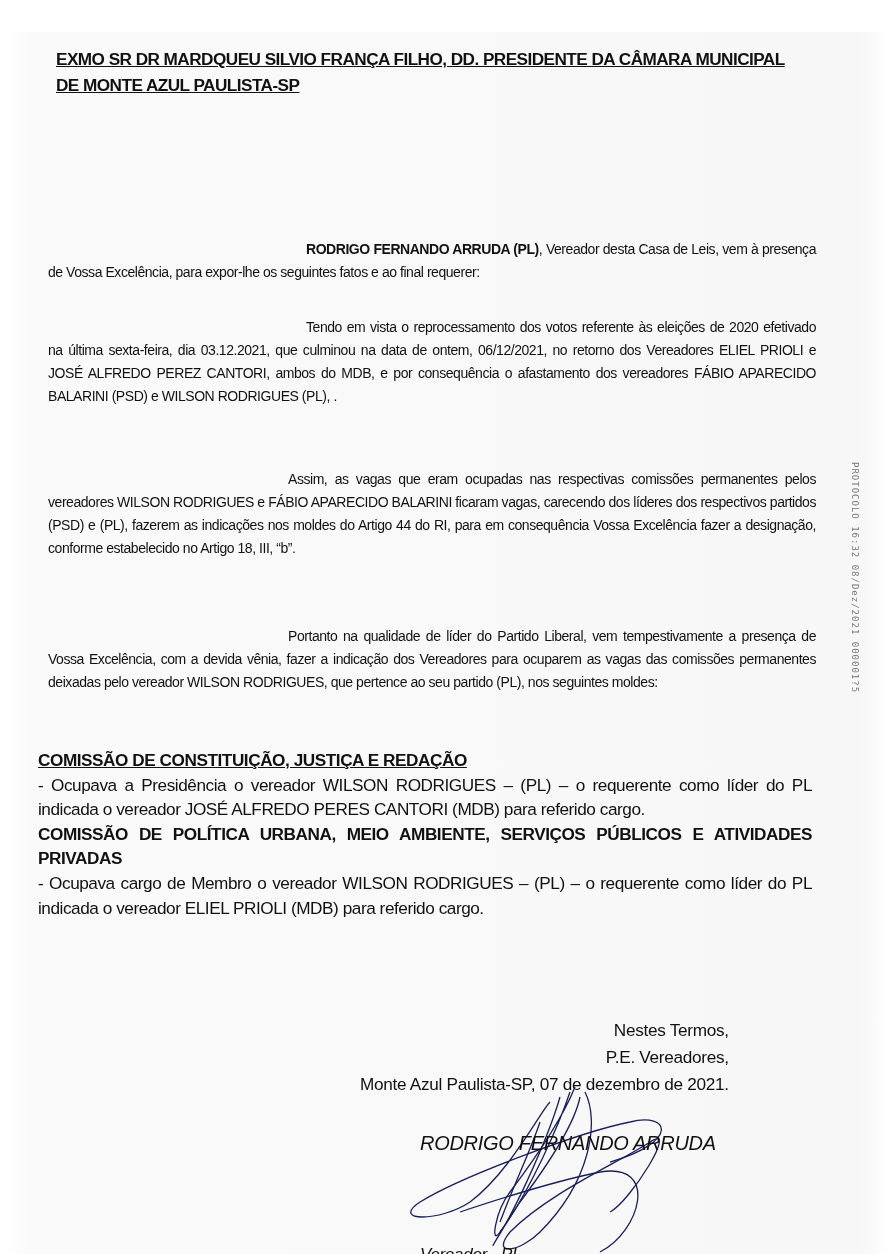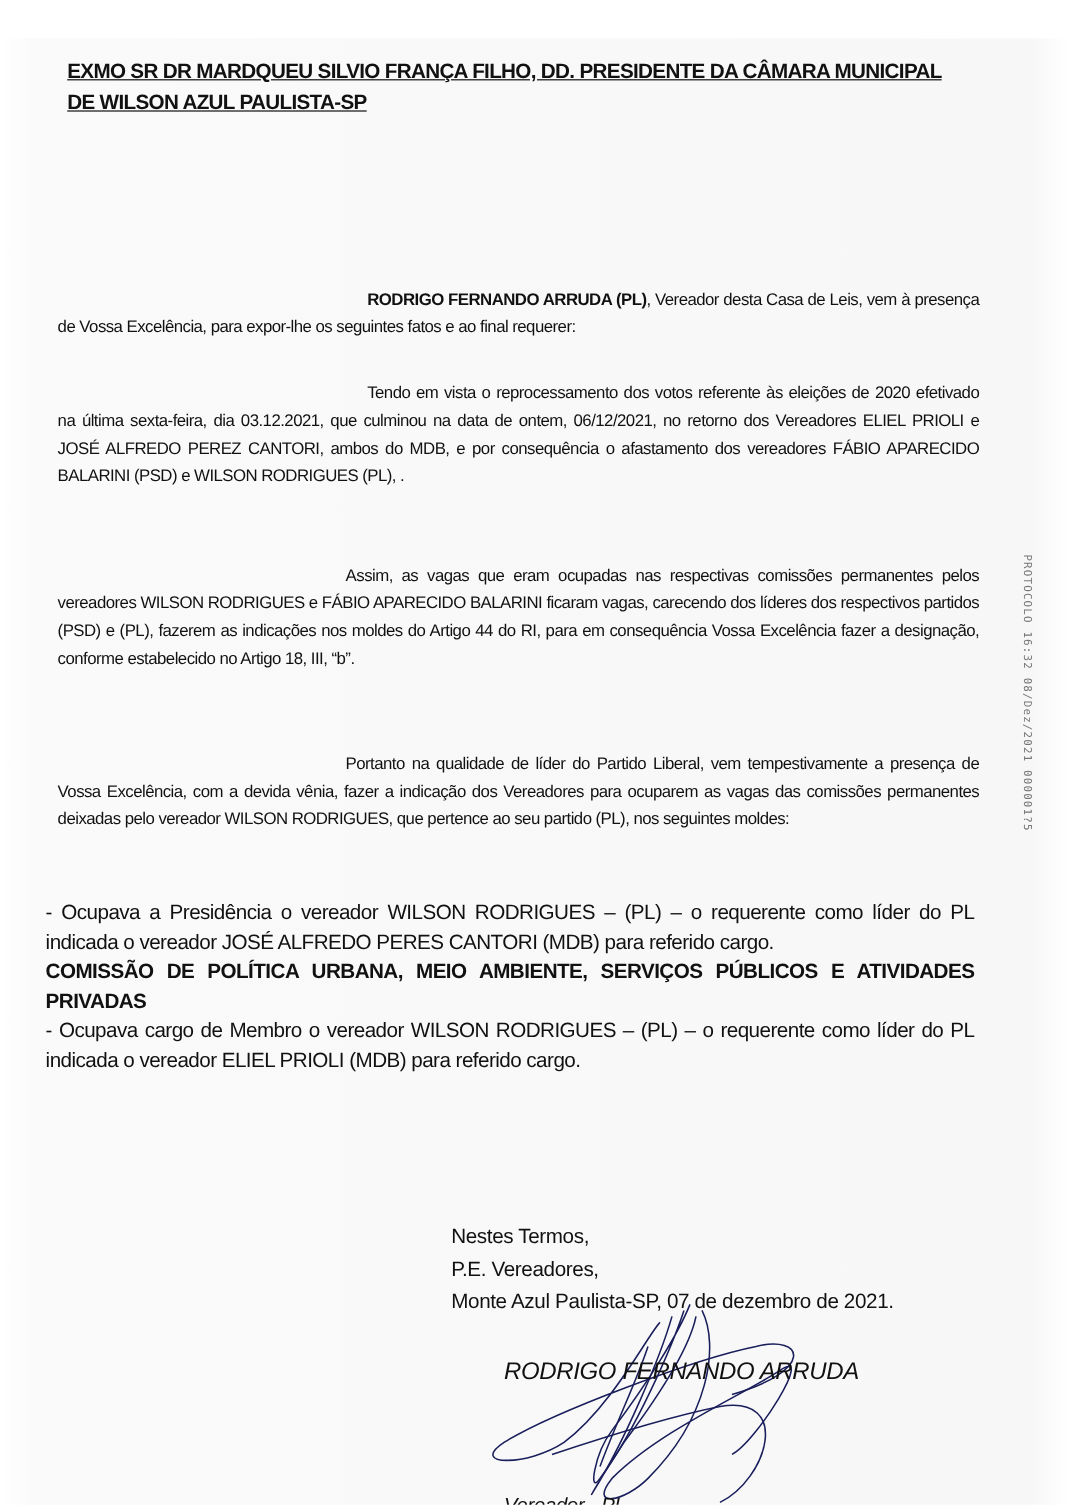--- a/index.html
+++ b/index.html
@@ -30,22 +30,22 @@
   .para .indent2 { display: inline-block; width: 240px; }
   .b { font-weight: bold; }
   .sec-title { font-weight: bold; text-decoration: underline; }
   .sec-title-nu { font-weight: bold; }
   .block {
     position: absolute; left: 38px; width: 774px;
     font-size: 17.2px; line-height: 24.6px; letter-spacing: -0.45px;
     text-align: justify; text-align-last: left;
   }
   .closing {
-    position: absolute; left: 376px; top: 985px;
-    font-size: 17.2px; line-height: 27px; letter-spacing: -0.3px;
+    position: absolute; left: 360px; top: 985px;
+    font-size: 17.2px; line-height: 27px; letter-spacing: -0.3px; text-align: right;
   }
   .signame {
     position: absolute; left: 420px; top: 1100px;
     font-size: 20px; font-style: italic; letter-spacing: -0.3px;
   }
   .sigrole {
     position: absolute; left: 420px; top: 1213px;
     font-size: 17px; font-style: italic; letter-spacing: -0.3px;
   }
   .signature { position: absolute; left: 400px; top: 1050px; width: 300px; height: 180px; }
@@ -56,32 +56,33 @@
     letter-spacing: 1px; opacity: 0.8;
   }
 </style>
 </head>
 <body>
 
 <div class="page">
 
   <div class="addressee">
     <div>EXMO SR DR MARDQUEU SILVIO FRANÇA FILHO, DD. PRESIDENTE DA CÂMARA MUNICIPAL</div>
-    <div>DE WILSON AZUL PAULISTA-SP</div>
+    <div>DE MONTE AZUL PAULISTA-SP</div>
   </div>
 
   <div class="para" style="top:206px;"><span class="indent"></span><span class="b">RODRIGO FERNANDO ARRUDA (PL)</span><span>, Vereador desta Casa de Leis, vem à presença de Vossa Excelência, para expor-lhe os seguintes fatos e ao final requerer:</span></div>
 
   <div class="para" style="top:284px;"><span class="indent"></span><span>Tendo em vista o reprocessamento dos votos referente às eleições de 2020 efetivado na última sexta-feira, dia 03.12.2021, que culminou na data de ontem, 06/12/2021, no retorno dos Vereadores ELIEL PRIOLI e JOSÉ ALFREDO PEREZ CANTORI, ambos do MDB, e por consequência o afastamento dos vereadores FÁBIO APARECIDO BALARINI (PSD) e WILSON RODRIGUES (PL), .</span></div>
 
   <div class="para" style="top:436px;"><span class="indent2"></span><span>Assim, as vagas que eram ocupadas nas respectivas comissões permanentes pelos vereadores WILSON RODRIGUES e FÁBIO APARECIDO BALARINI ficaram vagas, carecendo dos líderes dos respectivos partidos (PSD) e (PL), fazerem as indicações nos moldes do Artigo 44 do RI, para em consequência Vossa Excelência fazer a designação, conforme estabelecido no Artigo 18, III, “b”.</span></div>
 
   <div class="para" style="top:593px;"><span class="indent2"></span><span>Portanto na qualidade de líder do Partido Liberal, vem tempestivamente a presença de Vossa Excelência, com a devida vênia, fazer a indicação dos Vereadores para ocuparem as vagas das comissões permanentes deixadas pelo vereador WILSON RODRIGUES, que pertence ao seu partido (PL), nos seguintes moldes:</span></div>
 
   <div class="block" style="top:716px;">
+    <div class="sec-title">COMISSÃO DE CONSTITUIÇÃO, JUSTIÇA E REDAÇÃO</div>
     <div>- Ocupava a Presidência o vereador WILSON RODRIGUES – (PL) – o requerente como líder do PL indicada o vereador JOSÉ ALFREDO PERES CANTORI (MDB) para referido cargo.</div>
     <div class="sec-title-nu">COMISSÃO DE POLÍTICA URBANA, MEIO AMBIENTE, SERVIÇOS PÚBLICOS E ATIVIDADES PRIVADAS</div>
     <div>- Ocupava cargo de Membro o vereador WILSON RODRIGUES – (PL) – o requerente como líder do PL indicada o vereador ELIEL PRIOLI (MDB) para referido cargo.</div>
   </div>
 
   <div class="closing">
     <div>Nestes Termos,</div>
     <div>P.E. Vereadores,</div>
     <div>Monte Azul Paulista-SP, 07 de dezembro de 2021.</div>
   </div>

